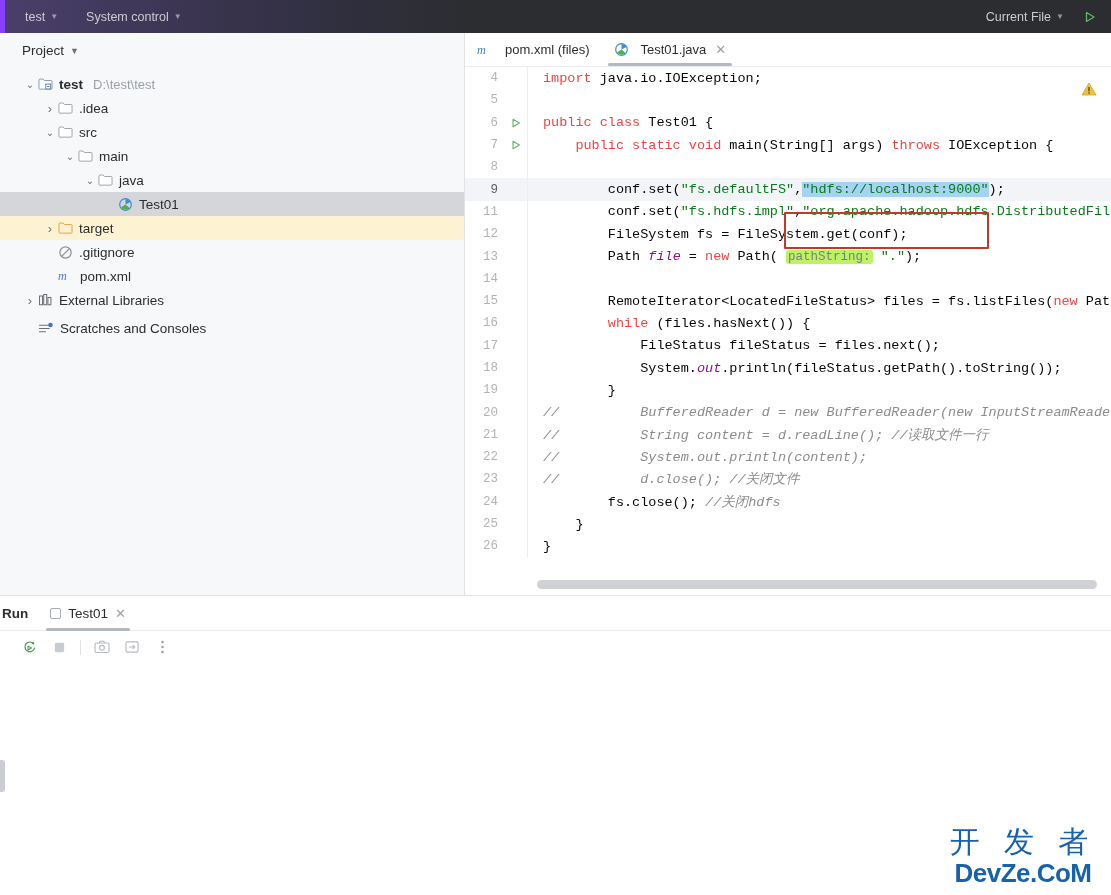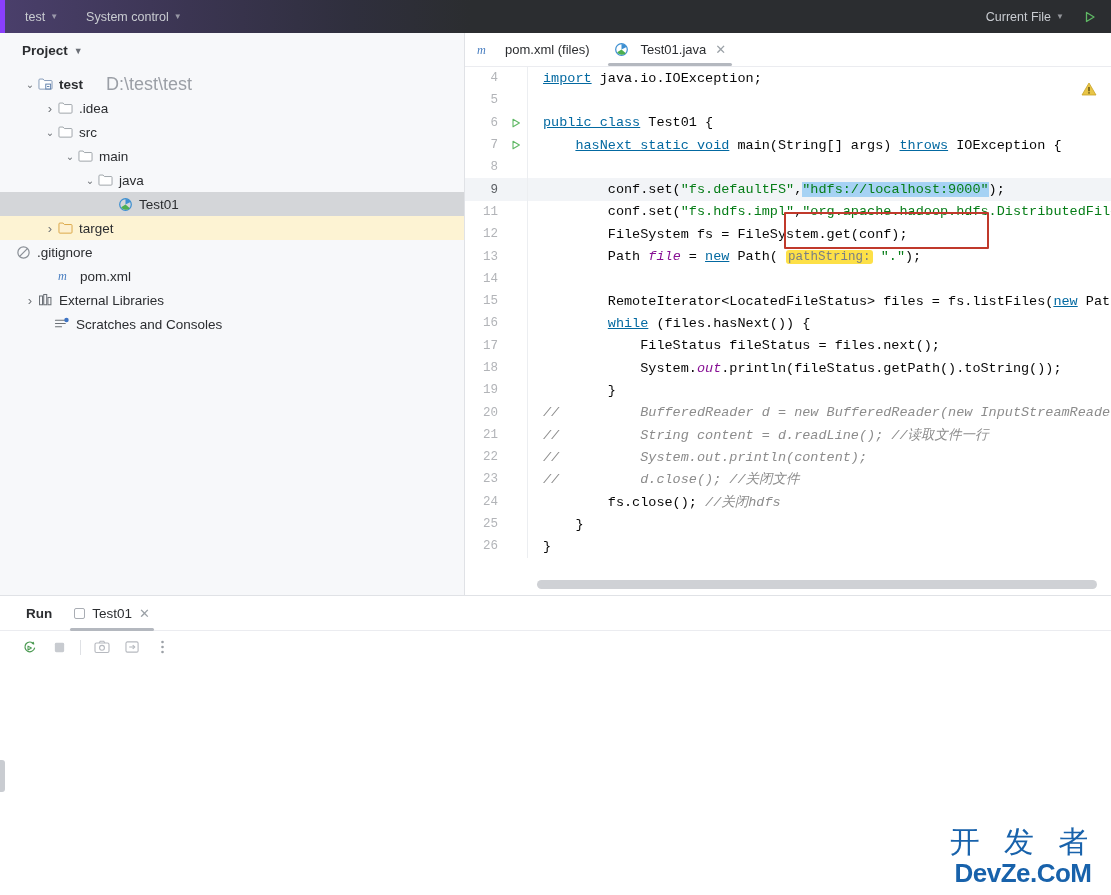--- a/index.html
+++ b/index.html
@@ -45,38 +45,38 @@
   .project-panel {
     position: absolute; left: 0; top: 33px; width: 465px; height: 562px;
     background: #f7f8fa;
     border-right: 1px solid #e0e2e6;
     overflow: hidden;
   }
   .project-header {
     height: 35px; display: flex; align-items: center;
     padding-left: 22px; gap: 6px;
   }
-  .project-title { font-weight: bold; font-size: 13.5px; color: #2b2d30; text-align: center; }
+  .project-title { font-weight: normal; font-size: 13.5px; color: #2b2d30; text-align: center; }
   .project-chev { font-size: 9px; color: #6b6f76; }
 
   .tree { padding-top: 4px; font-size: 13.5px; color: #2b2d30; }
   .tree-row {
     display: flex; align-items: center; height: 24px;
     white-space: nowrap; cursor: default; position: relative;
   }
   .tree-row.selected { background: #d4d6d9; }
   .tree-row.highlight { background: #fdf3d3; }
   .twisty {
     width: 16px; text-align: center; color: #6e7277; font-size: 10px;
     flex: 0 0 16px;
   }
   .twisty.none { visibility: hidden; }
   .tnode-icon { flex: 0 0 auto; margin-right: 6px; display: flex; align-items: center; }
   .tlabel { }
-  .tpath { color: #9b9fa6; margin-left: 23px; font-size: 18px; }
+  .tpath { color: #9b9fa6; margin-left: 10px; font-size: 13px; }
   .bold { font-weight: bold; }
 
   
   .editor-area {
     position: absolute; left: 465px; top: 33px; width: 646px; height: 562px;
     background: #ffffff; overflow: hidden;
   }
   .tabbar {
     height: 34px; display: flex; align-items: stretch;
     border-bottom: 1px solid #ebecf0;
@@ -107,26 +107,26 @@
   }
   .rtri-svg { display:block; }
   .folds {
     width: 10px; flex: 0 0 10px; border-left: 1px solid #eceef1; height: 100%;
   }
   .ctext {
     font-family: "Liberation Mono", monospace; font-size: 13.5px;
     white-space: pre; color: #080808; padding-left: 6px;
     letter-spacing: 0px;
   }
-  .k { color: #0369a1; text-decoration: underline; }
+  .k { color: #ef4444; }
   .s { color: #067d17; }
   .cm { color: #8c8c8c; font-style: italic; }
   .fld { color: #871094; font-style: italic; }
   .hint {
-    background: #fde047; color: #787d85; font-style: normal;
+    background: #bef264; color: #787d85; font-style: normal;
     border-radius: 3px; padding: 0 2px; font-size: 12.5px;
   }
   .sel { background: #a6d2f4; }
 
   .redbox {
     position: absolute; border: 2px solid #c0392b; pointer-events: none;
     border-radius: 1px;
   }
   .warn-icon {
     position: absolute; right: 14px; top: 48px;
@@ -136,21 +136,21 @@
     position: absolute; left: 72px; bottom: 6px; width: 560px; height: 9px;
     background: #cfd1d5; border-radius: 5px;
   }
 
   
   .run-panel {
     position: absolute; left: 0; top: 595px; width: 1111px; height: 300px;
     background: #ffffff; border-top: 1px solid #e0e2e6;
   }
   .run-tabbar {
-    height: 35px; display: flex; align-items: center; padding-left: 26px; gap: 18px;
+    height: 35px; display: flex; align-items: center; padding-left: 2px; gap: 18px;
     border-bottom: 1px solid #ebecf0;
   }
   .run-label { font-weight: bold; font-size: 13.5px; color: #2b2d30; }
   .run-tab {
     display: flex; align-items: center; gap: 7px; font-size: 13.5px;
     color: #2b2d30; position: relative; padding: 0 4px; height: 35px;
   }
   .run-tab.active::after {
     content: ""; position: absolute; left: 0; right: 0; bottom: 0;
     height: 3px; background: #b4b8bf; border-radius: 2px;
@@ -284,21 +284,21 @@
       </div>
       <div class="tree-row highlight" style="padding-left: 42px;">
         <span class="twisty" style="font-size: 13px;">›</span>
         <span class="tnode-icon">
           <svg width="15" height="14" viewBox="0 0 16 15">
             <path d="M1 3.2 a1 1 0 0 1 1-1 h3.4 l1.4 1.6 H14 a1 1 0 0 1 1 1 V12 a1 1 0 0 1-1 1 H2 a1 1 0 0 1-1-1 Z" fill="#fdf0d0" stroke="#d9a441" stroke-width="1"></path>
           </svg>
         </span>
         <span class="tlabel">target</span>
       </div>
-      <div class="tree-row" style="">
+      <div class="tree-row" style="padding-left: 42px;">
         <span class="twisty none"></span>
         <span class="tnode-icon">
           <svg width="15" height="15" viewBox="0 0 16 16">
             <circle cx="8" cy="8" r="6" fill="none" stroke="#8b9097" stroke-width="1.3"></circle>
             <path d="M3.9 12.1 L12.1 3.9" stroke="#8b9097" stroke-width="1.3"></path>
           </svg>
         </span>
         <span class="tlabel">.gitignore</span>
       </div>
       <div class="tree-row" style="padding-left: 42px;">
@@ -314,21 +314,21 @@
         <span class="twisty" style="font-size: 13px;">›</span>
         <span class="tnode-icon">
           <svg width="15" height="14" viewBox="0 0 16 15">
             <rect x="1.6" y="3.2" width="3.2" height="9.4" fill="none" stroke="#6b7076" stroke-width="1.1"></rect>
             <rect x="6.1" y="1.6" width="3.2" height="11" fill="none" stroke="#6b7076" stroke-width="1.1"></rect>
             <rect x="10.6" y="4.8" width="3.2" height="7.8" fill="none" stroke="#6b7076" stroke-width="1.1"></rect>
           </svg>
         </span>
         <span class="tlabel">External Libraries</span>
       </div>
-      <div class="tree-row" style="padding-left: 38px;">
+      <div class="tree-row" style="padding-left: 22px; align-items: flex-end;">
         <span class="twisty none"></span>
         <span class="tnode-icon">
           <svg width="16" height="14" viewBox="0 0 17 15">
             <path d="M1.5 3.5 H12 M1.5 7 H12 M1.5 10.5 H8" stroke="#6b7076" stroke-width="1.2" stroke-linecap="round"></path>
             <circle cx="13.3" cy="3.2" r="2.4" fill="#3e74c4"></circle>
           </svg>
         </span>
         <span class="tlabel">Scratches and Consoles</span>
       </div>
     </div>
@@ -381,21 +381,21 @@
           <div class="ctext"><span class="k">public class</span> Test01 {</div>
         </div>
         <div class="crow">
           <div class="gutter">7</div>
           <div class="runmark">
             <svg class="rtri-svg" width="12" height="12" viewBox="0 0 12 12">
               <path d="M3 2.2 L9.4 6 L3 9.8 Z" fill="none" stroke="#5fb865" stroke-width="1.1" stroke-linejoin="round"></path>
             </svg>
           </div>
           <div class="folds"></div>
-          <div class="ctext">    <span class="k">hasNext static void</span> main(String[] args) <span class="k">throws</span> IOException {</div>
+          <div class="ctext">    <span class="k">public static void</span> main(String[] args) <span class="k">throws</span> IOException {</div>
         </div>
         <div class="crow">
           <div class="gutter">8</div>
           <div class="runmark"></div>
           <div class="folds"></div>
         </div>
         <div class="crow cur">
           <div class="gutter cur">9</div>
           <div class="runmark"></div>
           <div class="folds"></div>

